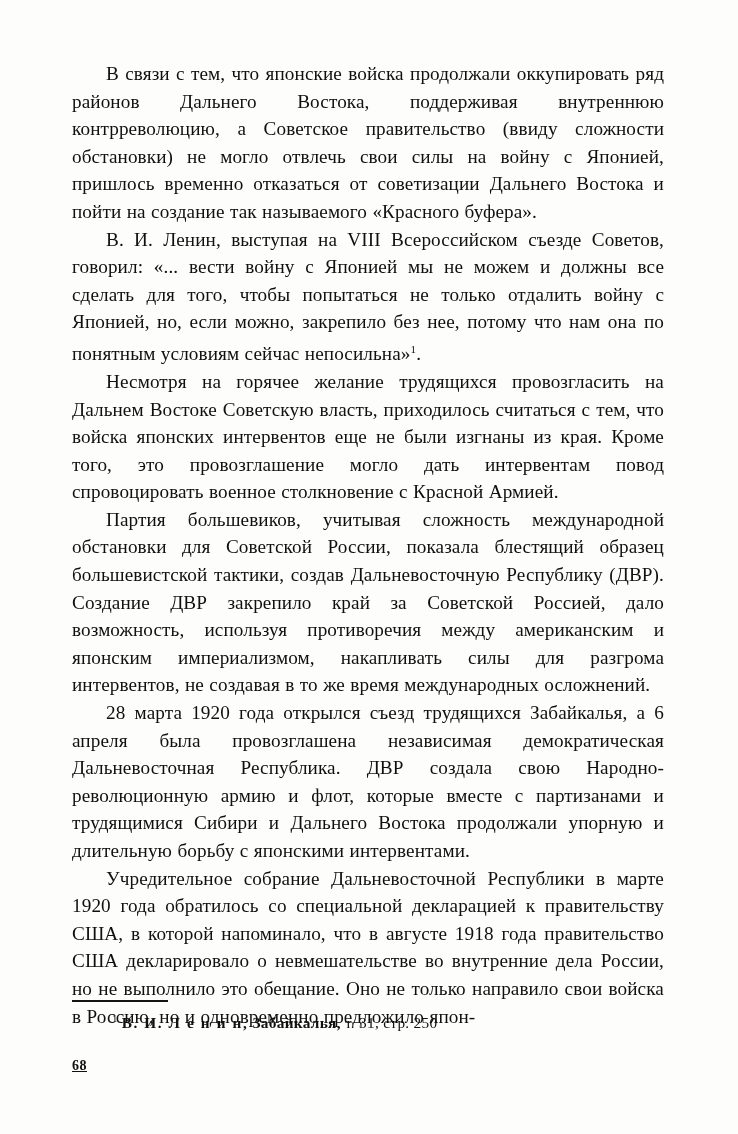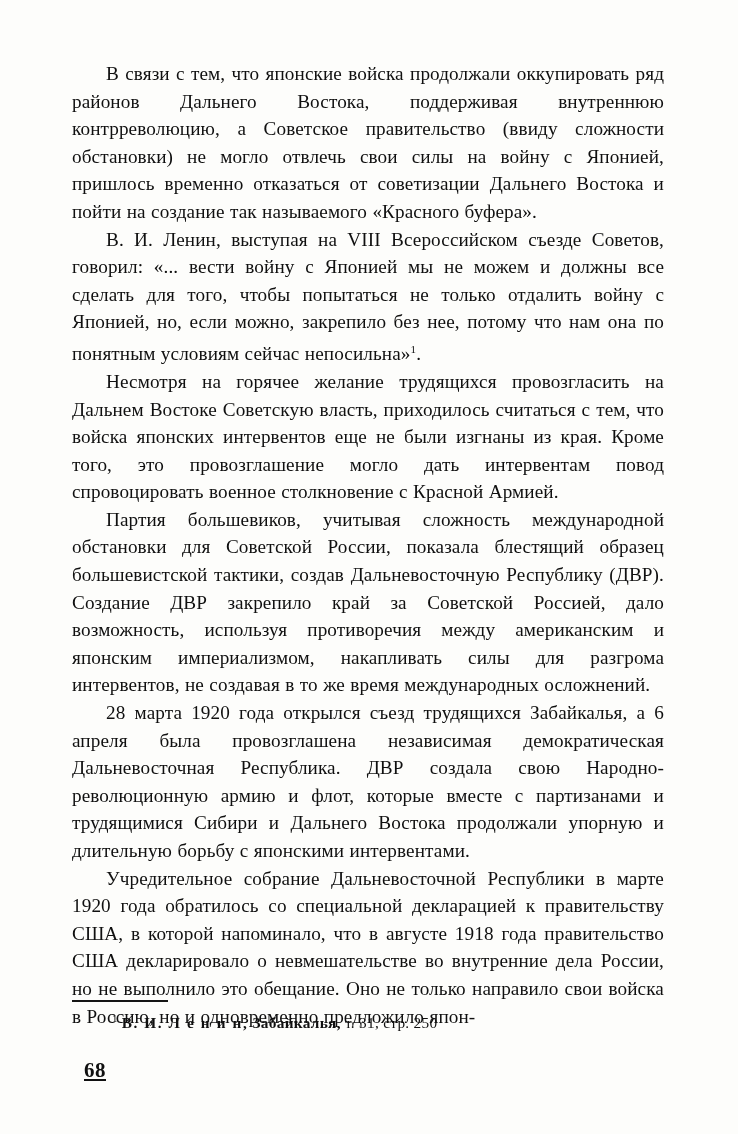--- a/index.html
+++ b/index.html
@@ -68,23 +68,23 @@
   .footnote .fn-name {
     font-weight: bold;
     letter-spacing: 1.6px;
     text-align: right;
   }
   .footnote .fn-work {
     font-weight: bold;
   }
   .page-number {
     position: absolute;
-    left: 84px;
+    left: 72px;
     top: 1058px;
-    font-size: 21px;
+    font-size: 14px;
     font-weight: bold;
     letter-spacing: 0.5px;
     text-decoration: underline;
   }
   sup.fn-ref {
     font-size: 11px;
     vertical-align: super;
   }
 </style>
 </head>

